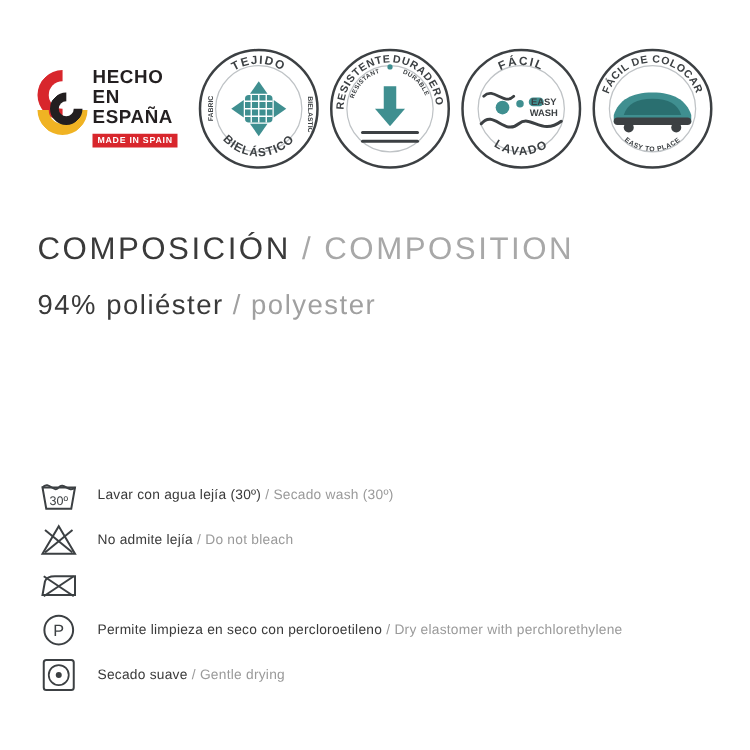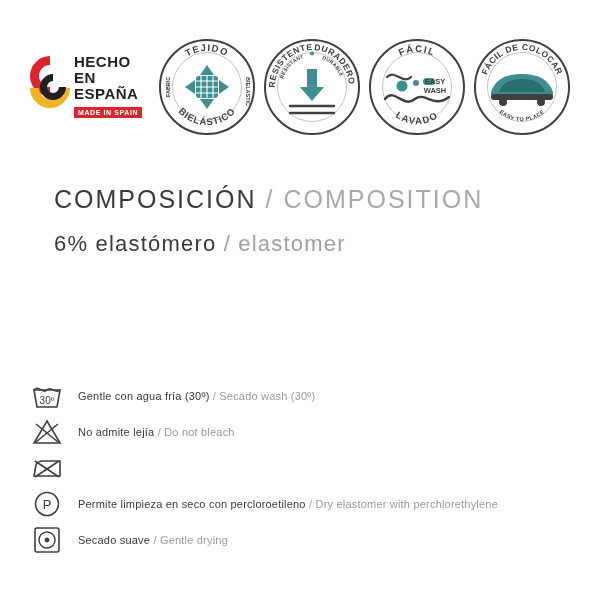--- a/index.html
+++ b/index.html
@@ -142,21 +142,20 @@
     align-items: center;
     justify-content: center;
   }
 
   
   .composition {
     position: absolute;
     left: 30px;
     top: 185px;
     width: 540px;
-    margin-left: 24px;
   }
   .comp-title {
     font-size: 25px;
     letter-spacing: 2px;
     color: #3a3a3a;
     white-space: nowrap;
   }
   .comp-title .sep,
   .comp-title .en {
     color: #a8a8a8;
@@ -364,40 +363,40 @@
 
   </div>
 
   <div class="composition">
     <div class="comp-title">
       <span>COMPOSICIÓN</span>
       <span class="sep">/</span>
       <span class="en">COMPOSITION</span>
     </div>
 
-
     <div class="comp-line">
-      <span>6% elastómero</span>
+      <span>94% poliéster</span>
       <span class="sep">/</span>
-      <span class="en">elastomer</span>
-    </div>
+      <span class="en">polyester</span>
+    </div>
+
   </div>
 
   <div class="care">
 
     <div class="care-row">
       <div class="care-icon">
         <svg width="34" height="34" viewBox="0 0 34 34">
           <path d="M4,11 L30,11 L27,28 L7,28 Z" fill="none" stroke="#3c4043" stroke-width="1.6"></path>
           <path d="M4,11 C9,5 13,16 17,11 C21,6 25,16 30,11" fill="none" stroke="#3c4043" stroke-width="1.6"></path>
           <text x="17" y="25" font-size="10" font-family="Liberation Sans, sans-serif" fill="#3c4043" text-anchor="middle">30º</text>
         </svg>
       </div>
       <div class="care-text">
-        <span>Gentle con agua fría (30º)</span>
+        <span>Lavar con agua lejía (30º)</span>
         <span class="sep">/</span>
         <span class="en">Secado wash (30º)</span>
       </div>
     </div>
 
     <div class="care-row">
       <div class="care-icon">
         <svg width="34" height="34" viewBox="0 0 34 34">
           <path d="M17,6 L30,28 L4,28 Z" fill="none" stroke="#3c4043" stroke-width="1.6"></path>
           <line x1="6" y1="9" x2="28" y2="27" stroke="#3c4043" stroke-width="1.6"></line>

